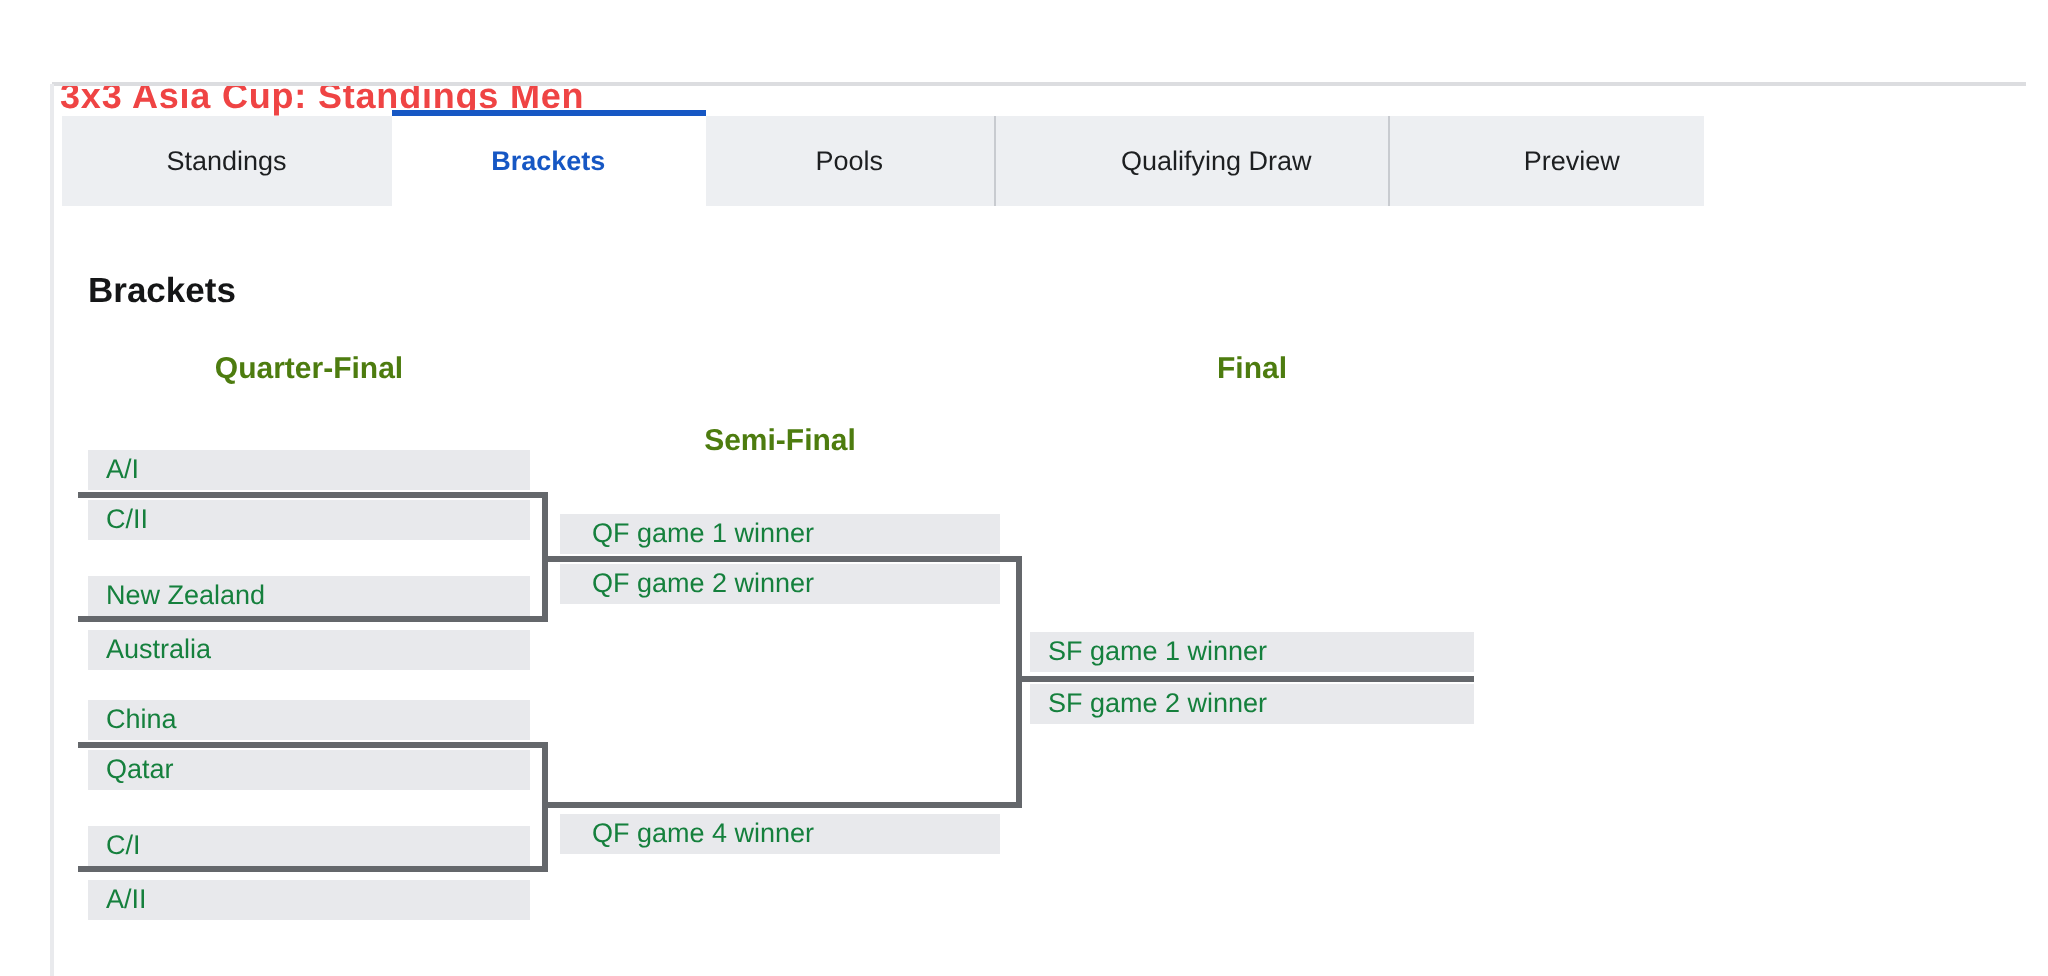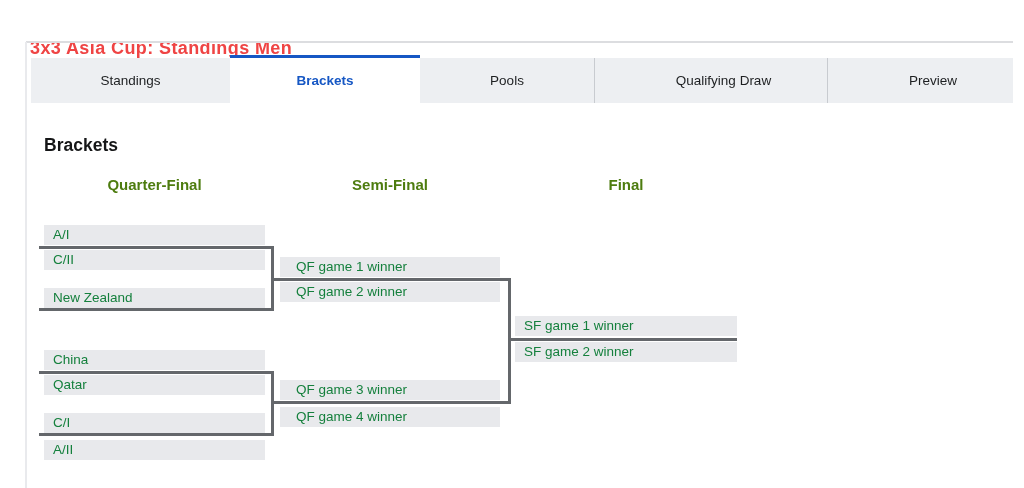--- a/index.html
+++ b/index.html
@@ -19,21 +19,21 @@
     position:absolute; left:26px; top:41px; width:987px; height:2px;
     background:#dcdde0;
   }
   #left-border {
     position:absolute; left:25px; top:42px; width:2px; height:446px;
     background:#e9eaed;
   }
 
   
   #tabbar {
-    position:absolute; left:31px; top:58px; width:982px; height:45px;
+    position:absolute; left:31px; top:58px; width:821px; height:45px;
     display:flex;
   }
   .tab {
     position:relative; height:45px; background:#edeff2;
     display:flex; align-items:center; justify-content:center;
     font-size:13.5px; color:#1d1f21; cursor:pointer;
   }
   .tab.divided { border-left:1px solid #c8cbd0;padding-left:25px; }
   .tab.active {
     background:#fff; color:#1657c4; font-weight:bold;
@@ -46,21 +46,21 @@
   
   #section-heading {
     position:absolute; left:44px; top:135px;
     font-size:17.5px; font-weight:bold; color:#151617;
   }
   .col-header {
     position:absolute; top:176px; text-align:center;
     font-size:15px; font-weight:bold; color:#4d7c0f;
   }
   #col-qf { left:44px; width:221px; }
-  #col-sf { left:280px; width:220px; }
+  #col-sf { left:280px; width:220px;margin-top:36px; }
   #col-f  { left:515px; width:222px; }
 
   .cell {
     position:absolute; height:20px; background:#e8e9ec;
     font-size:13.5px; color:#15803d; line-height:20px;
     padding-left:9px; white-space:nowrap; overflow:hidden;
   }
   .qf { left:44px;  width:221px; }
   .sf { left:280px; width:220px;padding-left:16px; }
   .fi { left:515px; width:222px; }
@@ -96,28 +96,28 @@
 
   <div id="section-heading">Brackets</div>
 
   <div class="col-header" id="col-qf">Quarter-Final</div>
   <div class="col-header" id="col-sf">Semi-Final</div>
   <div class="col-header" id="col-f">Final</div>
 
   <div class="cell qf" style="top:225px">A/I</div>
   <div class="cell qf" style="top:250px">C/II</div>
   <div class="cell qf" style="top:288px">New Zealand</div>
+  <div class="cell qf" style="top:315px">Australia</div>
   <div class="cell qf" style="top:350px">China</div>
   <div class="cell qf" style="top:375px">Qatar</div>
   <div class="cell qf" style="top:413px">C/I</div>
   <div class="cell qf" style="top:440px">A/II</div>
 
   <div class="cell sf" style="top:257px">QF game 1 winner</div>
   <div class="cell sf" style="top:282px">QF game 2 winner</div>
-  <div class="cell sf" style="top:380px">QF game 3 winner</div>
   <div class="cell sf" style="top:407px">QF game 4 winner</div>
 
   <div class="cell fi" style="top:316px">SF game 1 winner</div>
   <div class="cell fi" style="top:342px">SF game 2 winner</div>
 
   <div class="line" style="left:39px;  top:246px; width:235px; height:3px"></div>
   <div class="line" style="left:39px;  top:308px; width:235px; height:3px"></div>
   <div class="line" style="left:271px; top:246px; width:3px;  height:65px"></div>
   <div class="line" style="left:271px; top:278px; width:240px; height:3px"></div>
 

